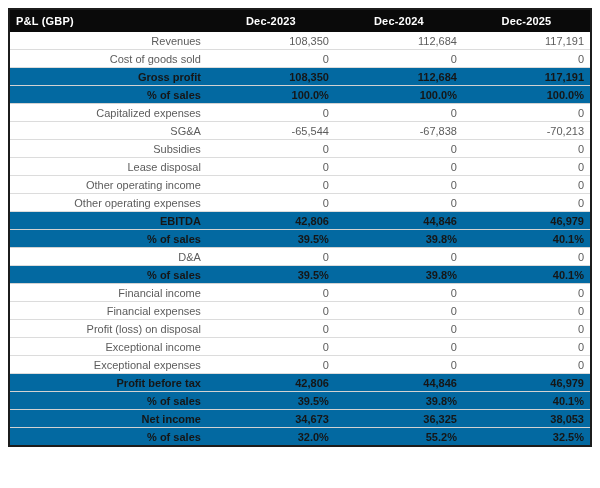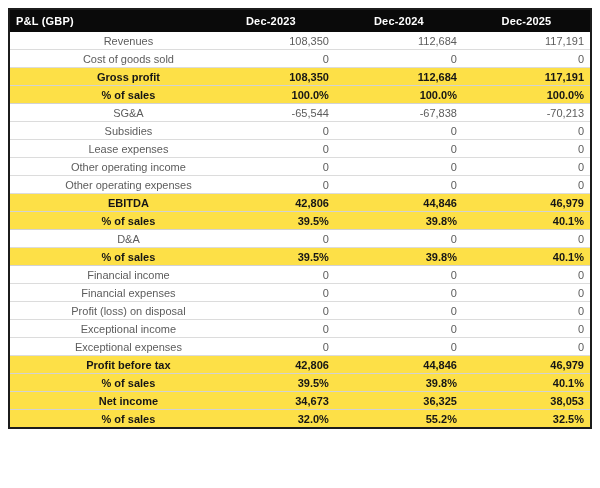--- a/index.html
+++ b/index.html
@@ -41,24 +41,24 @@
   tbody td {
     font-size: 11px;
     height: 17px;
     padding: 0 6px;
     vertical-align: middle;
     border-bottom: 1px solid #dcdcdc;
     color: #5c5c5c;
     white-space: nowrap;
     overflow: hidden;
   }
-  tbody td.label { text-align: center; padding-left: 46px; }
+  tbody td.label { text-align: right; padding-left: 46px; }
   tbody td.val   { text-align: right; }
   tbody tr.total td {
-    background: #fde047;
+    background: #0369a1;
     color: #161616;
     font-weight: bold;
     border-bottom: 1px solid #d2d2d2;
     margin-left: 16px;
   }
   tbody tr:last-child td { border-bottom: none; }
 </style>
 </head>
 <body>
 
@@ -97,33 +97,39 @@
           <td class="val">112,684</td>
           <td class="val">117,191</td>
         </tr>
         <tr class="total">
           <td class="label">% of sales</td>
           <td class="val">100.0%</td>
           <td class="val">100.0%</td>
           <td class="val">100.0%</td>
         </tr>
         <tr>
+          <td class="label">Capitalized expenses</td>
+          <td class="val">0</td>
+          <td class="val">0</td>
+          <td class="val">0</td>
+        </tr>
+        <tr>
           <td class="label">SG&amp;A</td>
           <td class="val">-65,544</td>
           <td class="val">-67,838</td>
           <td class="val">-70,213</td>
         </tr>
         <tr>
           <td class="label">Subsidies</td>
           <td class="val">0</td>
           <td class="val">0</td>
           <td class="val">0</td>
         </tr>
         <tr>
-          <td class="label">Lease expenses</td>
+          <td class="label">Lease disposal</td>
           <td class="val">0</td>
           <td class="val">0</td>
           <td class="val">0</td>
         </tr>
         <tr>
           <td class="label">Other operating income</td>
           <td class="val">0</td>
           <td class="val">0</td>
           <td class="val">0</td>
         </tr>

